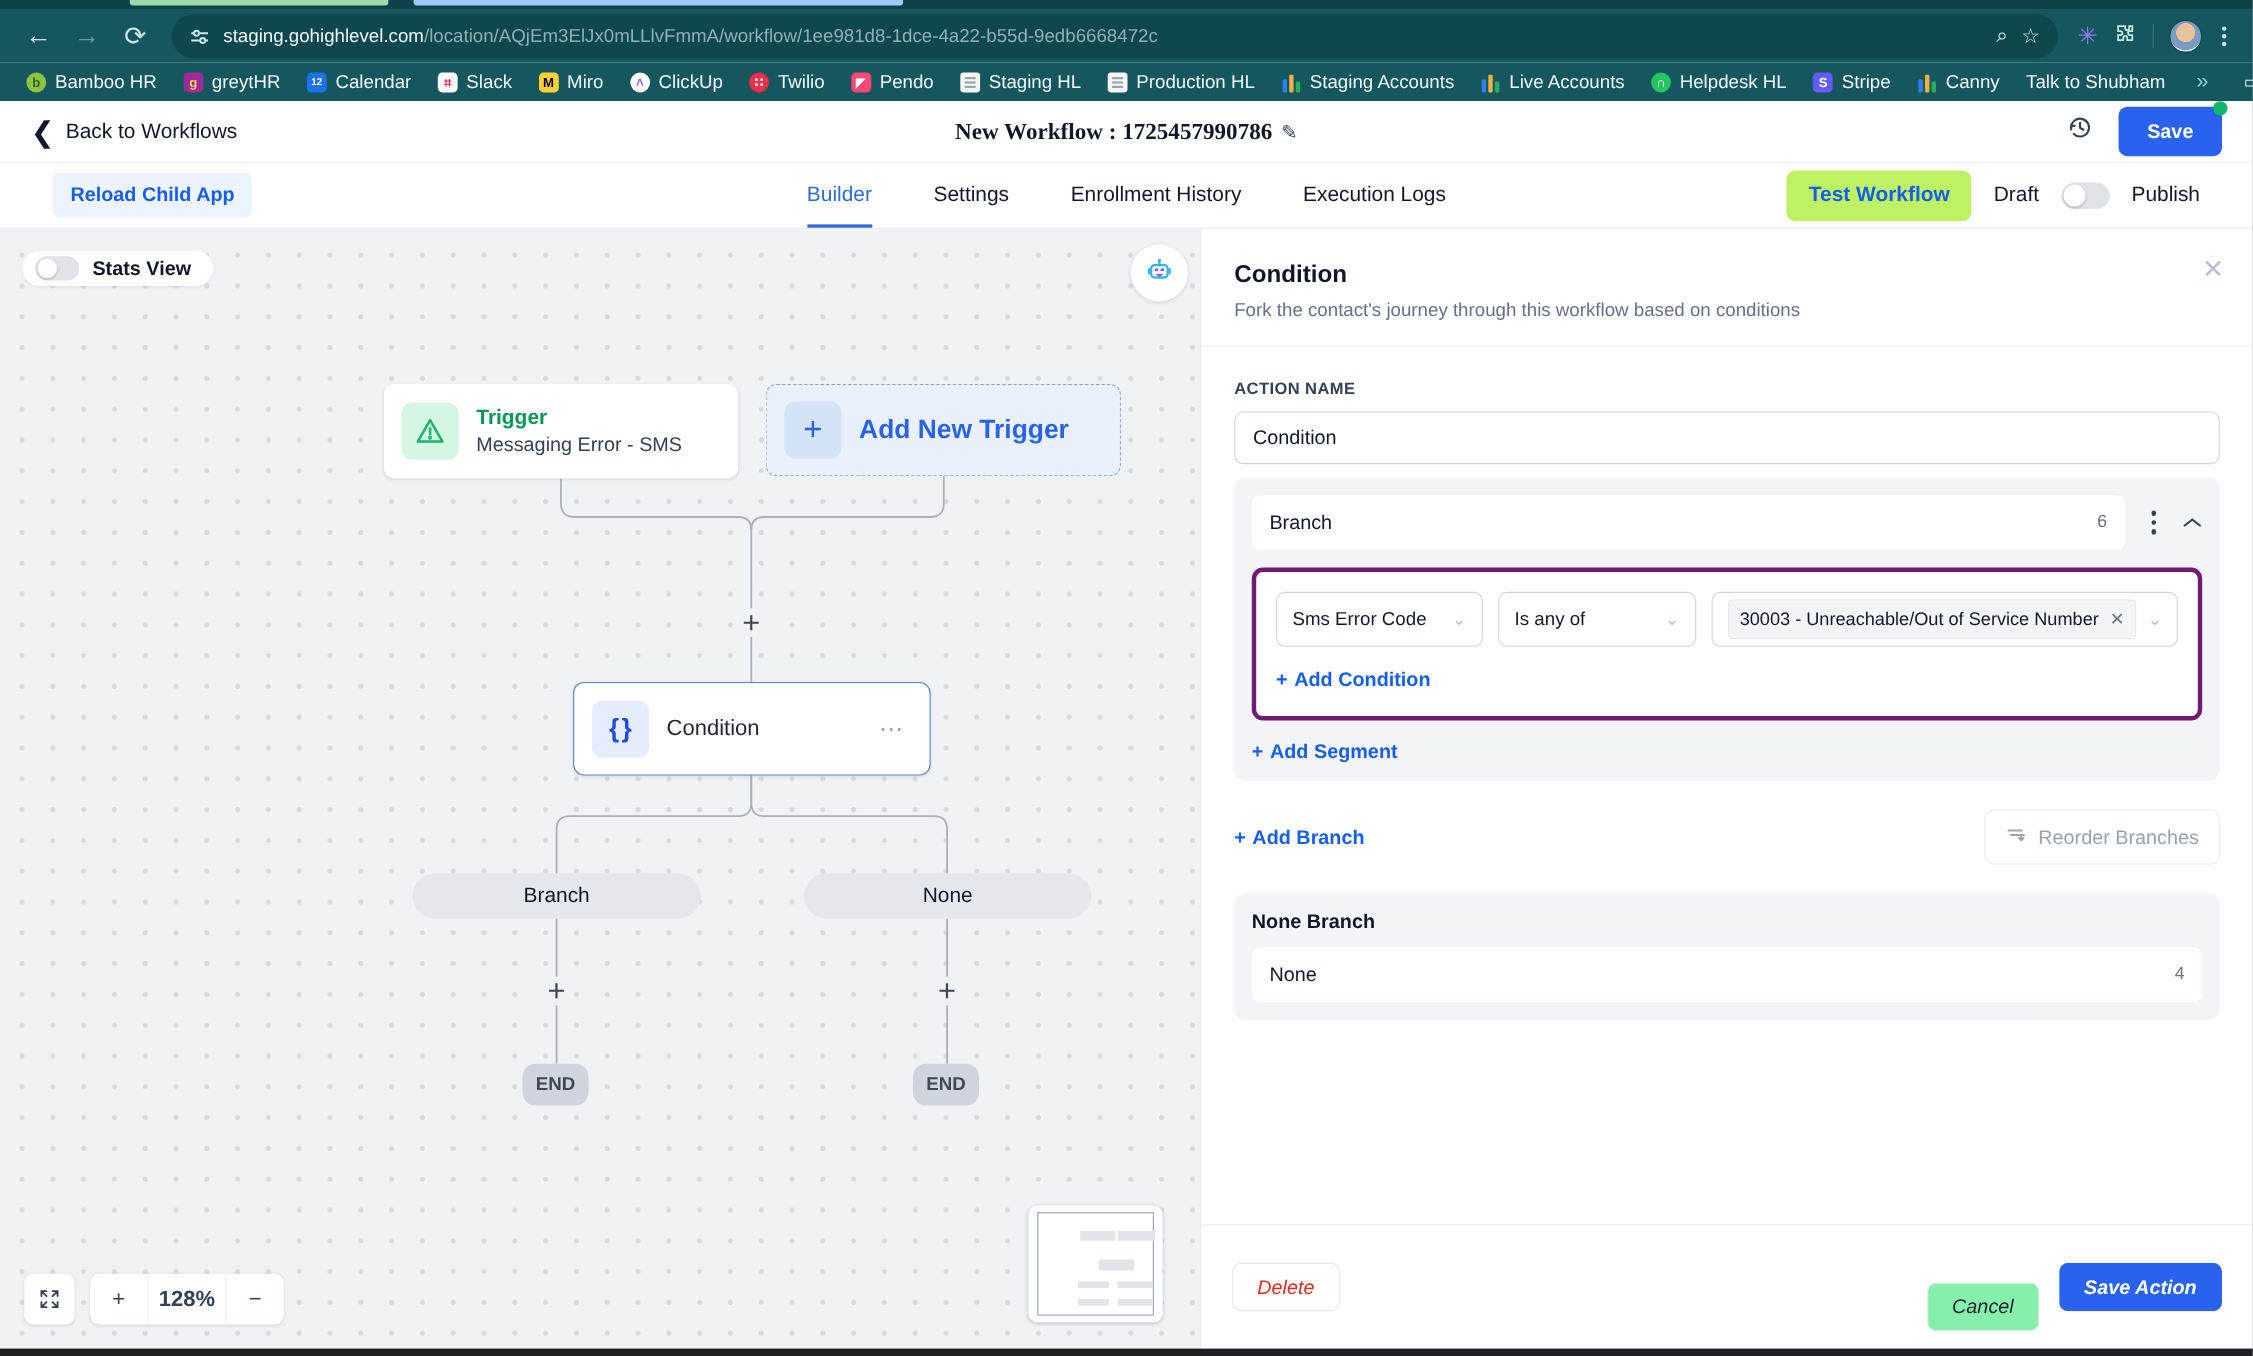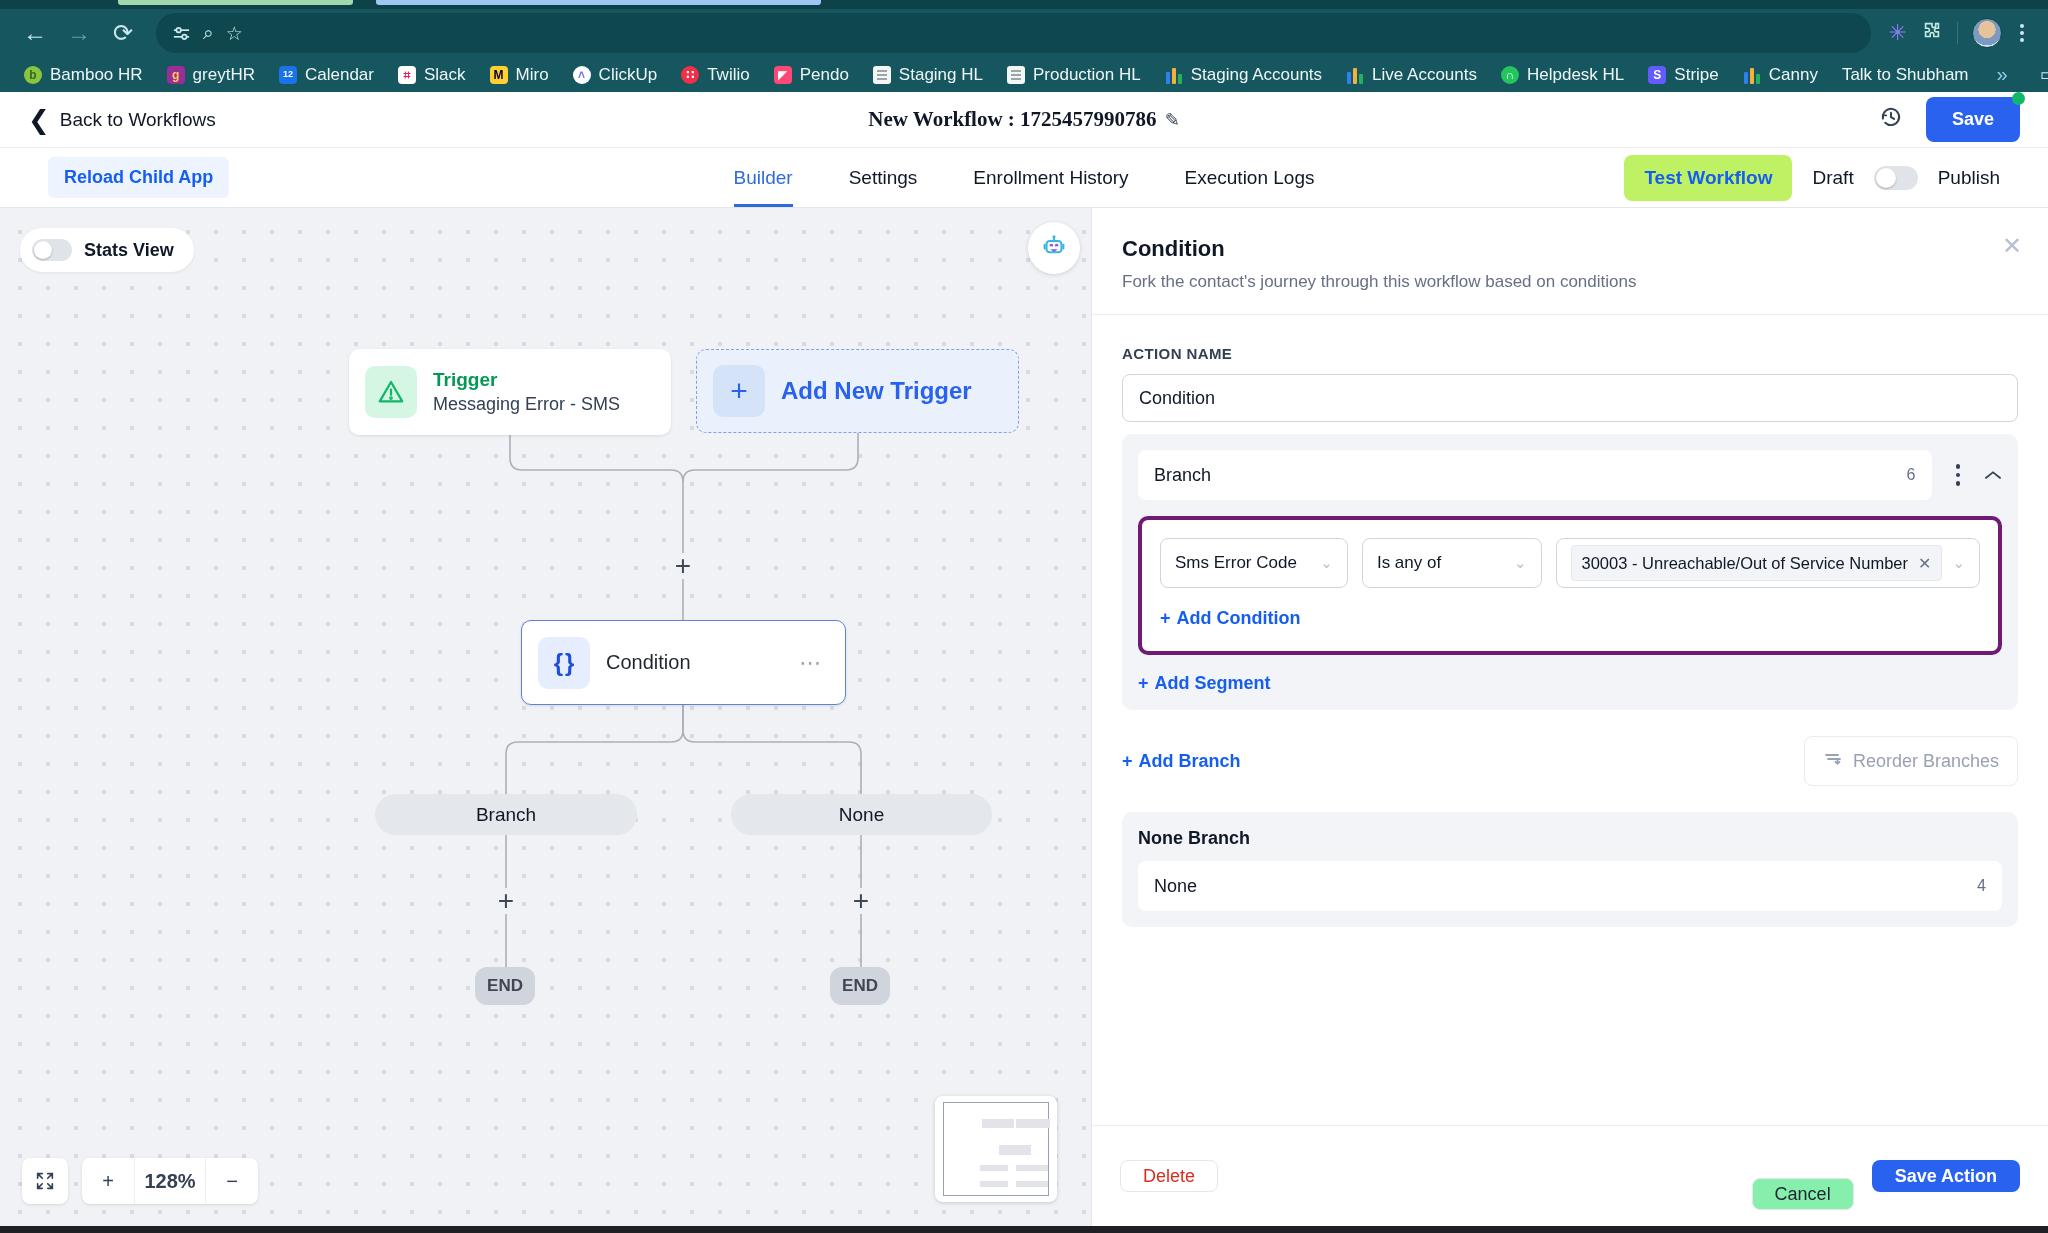--- a/index.html
+++ b/index.html
@@ -76,21 +76,21 @@
   .test-btn { background:#bef264; color:#155eef; font-size:19px; font-weight:600; border:none; border-radius:8px; padding:12px 20px; }
   .toggle-lbl { font-size:19px; color:#101828; }
   .toggle { width:44px; height:24px; border-radius:12px; background:#e0e3e8; position:relative; }
   .toggle .knob { position:absolute; left:2px; top:2px; width:20px; height:20px; border-radius:50%; background:#fff; box-shadow:0 1px 2px rgba(0,0,0,.25); }
 
   
   .main { position:absolute; left:0; top:208px; width:2048px; height:1018px; display:flex; }
   .canvas { position:relative; width:1092px; height:100%; background:#f1f2f5; overflow:hidden; border-right:1px solid #e4e7ec;
             background-image:radial-gradient(#d7dade 2.4px, transparent 2.5px); background-size:28px 28px; background-position:6px 10px; }
 
-  .stats-pill { position:absolute; left:20px; top:20px; background:#fff; border-radius:22px; height:44px;
+  .stats-pill { position:absolute; left:20px; top:20px; background:#fff; border-radius:22px; height:32px;
                 display:flex; align-items:center; gap:12px; padding:0 20px 0 12px; box-shadow:0 1px 3px rgba(16,24,40,.08); }
   .stats-pill .toggle { width:40px; height:22px; }
   .stats-pill .toggle .knob { width:18px; height:18px; }
   .stats-lbl { font-size:18px; font-weight:600; color:#101828; }
 
   .robot-btn { position:absolute; left:1028px; top:14px; width:52px; height:52px; border-radius:50%; background:#fff;
                box-shadow:0 1px 4px rgba(16,24,40,.15); display:flex; align-items:center; justify-content:center; }
 
   svg.wires { position:absolute; left:0; top:0; width:1092px; height:1018px; pointer-events:none; }
   .wire { stroke:#aab0ba; stroke-width:1.6; fill:none; }
@@ -164,21 +164,21 @@
   .blue-link { display:inline-flex; align-items:center; gap:6px; color:#155eef; font-size:18px; font-weight:600; }
   .addcond { margin-top:20px; }
   .addseg { margin-top:18px; }
   .addbranch-row { margin-top:26px; display:flex; align-items:center; }
   .reorder-btn { margin-left:auto; height:50px; border:1px solid #e9ebef; border-radius:8px; background:#fff;
                  color:#98a2b3; font-size:18px; display:flex; align-items:center; gap:10px; padding:0 18px; }
   .nb-title { font-size:18px; font-weight:700; color:#101828; }
   .nb-card { margin-top:26px; }
   .nb-card .branch-input { margin-top:12px; }
   .p-foot { border-top:1px solid #eceef2; padding:16px 28px; display:flex; align-items:center; }
-  .btn { height:32px; border-radius:8px; font-size:18px; display:flex; align-items:center; justify-content:center; border:1px solid transparent; }
+  .btn { height:44px; border-radius:8px; font-size:18px; display:flex; align-items:center; justify-content:center; border:1px solid transparent;font-style:italic; }
   .del-btn { background:#fff; border-color:#e4e7ec; color:#d92d20; padding:0 22px; font-weight:500; }
   .cancel-btn { background:#86efac; border-color:#e4e7ec; color:#1f2533; padding:0 22px; margin-left:auto;margin-top:36px; }
   .saveact-btn { background:#2a62f0; color:#fff; padding:0 22px; margin-left:18px; font-weight:600; }
 
   .bottom-strip { position:absolute; left:0; bottom:0; width:2048px; height:7px; background:#1f2023; }
 </style>
 </head>
 <body>
 
 <div id="app">
@@ -194,20 +194,21 @@
     <div class="nav-btn">⟳</div>
     <div class="omnibox">
       <span class="omni-ic">
         <svg width="19" height="19" viewBox="0 0 20 20" fill="none" stroke="#cbe9ec" stroke-width="1.8">
           <line x1="2" y1="6.5" x2="18" y2="6.5"></line>
             <circle cx="7" cy="6.5" r="2.4" fill="#16565e"></circle>
           <line x1="2" y1="13.5" x2="18" y2="13.5"></line>
             <circle cx="13" cy="13.5" r="2.4" fill="#16565e"></circle>
         </svg>
       </span>
+      <span class="omni-url"><span class="host">staging.gohighlevel.com</span><span class="path">/location/AQjEm3ElJx0mLLlvFmmA/workflow/1ee981d8-1dce-4a22-b55d-9edb6668472c</span></span>
       <span class="omni-ic">⌕</span>
       <span class="omni-ic">☆</span>
     </div>
     <div class="chrome-right">
       <span class="ext-burst">✳</span>
       <span class="puzzle">
         <svg width="22" height="22" viewBox="0 0 24 24" fill="none" stroke="#bfe9e2" stroke-width="1.8">
           <path d="M9 4h3v2.2a2 2 0 1 0 4 0V4h3v5h-2.2a2 2 0 1 0 0 4H19v5h-5v-2.2a2 2 0 1 0-4 0V18H5v-5h2.2a2 2 0 1 0 0-4H5V4h4z"></path>
         </svg>
       </span>

